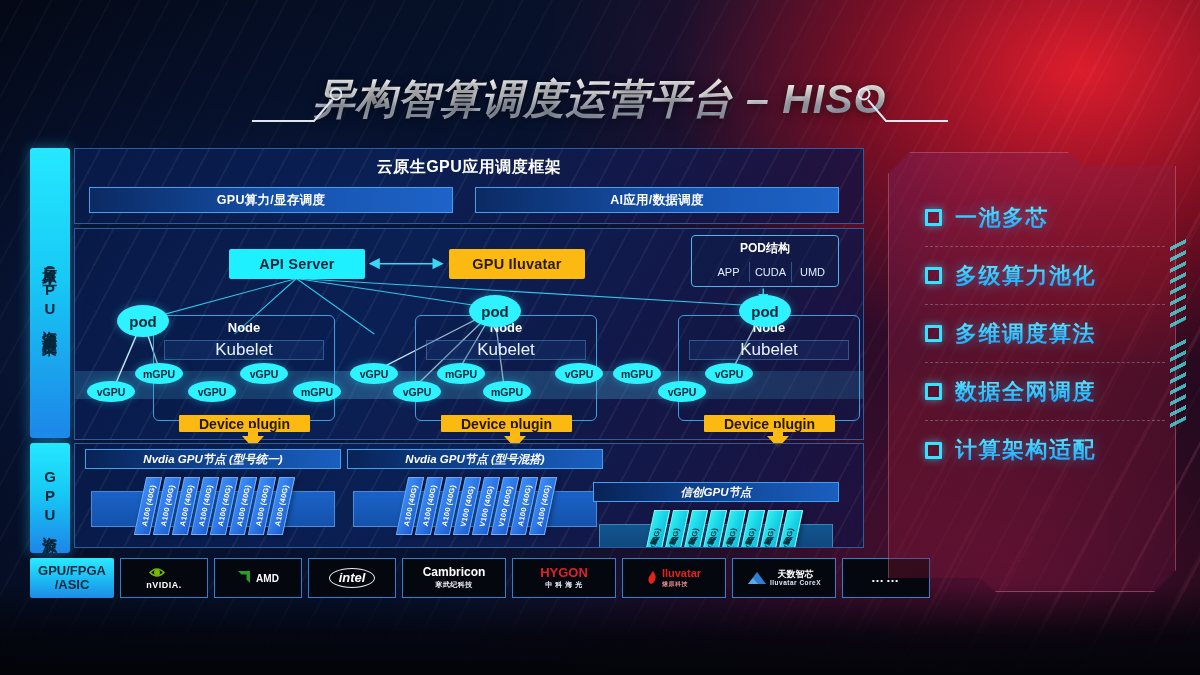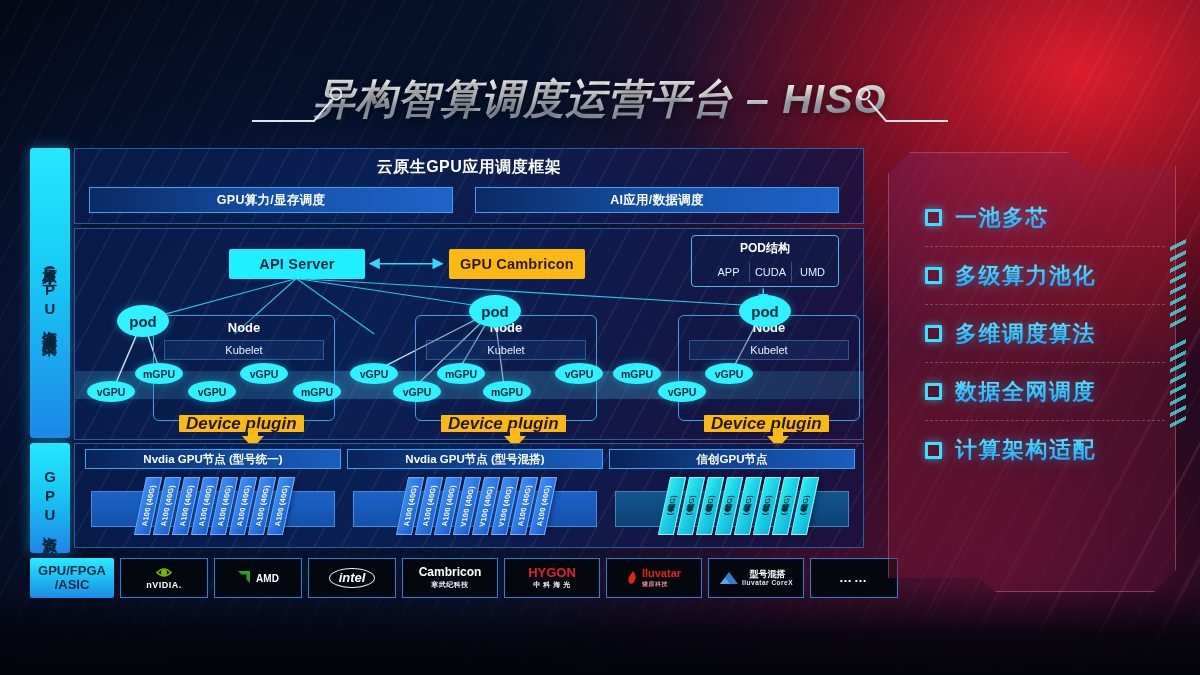--- a/index.html
+++ b/index.html
@@ -126,29 +126,28 @@
   #node-3 { left: 565px; }
   .node-label {
     position: absolute; top: 4px; left: 0; width: 100%; text-align: center;
     font-size: 13px; font-weight: bold; color: #ffffff;
   }
   .kubelet-bar {
     position: absolute; top: 24px; left: 10px; right: 10px; height: 20px;
     border: 1px solid rgba(90,150,210,.45);
     background: rgba(30,70,140,.25);
     display: flex; align-items: center; justify-content: center;
-    font-size: 11px; color: #e6f2ff;
+    font-size: 17px; color: #e6f2ff;
   }
   .device-plugin {
-    position: absolute; height: 17px; padding: 0 7px;
+    position: absolute; height: 17px; padding: 0 20px;
     background: #fcb911; color: #241800;
-    font-size: 17px; font-weight: bold;
+    font-size: 14px; font-weight: bold;
     display: flex; align-items: center; justify-content: center;
     border-radius: 1px;
-    font-style: italic;
   }
   #dp-1 { left: 104px; top: 186px; }
   #dp-2 { left: 366px; top: 186px; }
   #dp-3 { left: 629px; top: 186px; }
 
   .gpu-strip {
     position: absolute; left: 0; width: 100%; top: 142px; height: 28px;
     background: linear-gradient(90deg, rgba(70,185,230,.22), rgba(90,200,240,.30) 50%, rgba(70,185,230,.22));
   }
 
@@ -180,24 +179,24 @@
   }
   .pod-cell {
     flex: 1; display: flex; align-items: center; justify-content: center;
     font-size: 11px; color: #dceeff;
     border-right: 1px solid rgba(90,160,220,.45);
   }
   .pod-cell:last-child { border-right: none; }
 
   
   #panel-gpu { top: 443px; height: 105px; }
-  .gpu-cluster { position: absolute; top: 5px; height: 95px; }
+  .gpu-cluster { position: absolute; top: 5px; height: 95px; font-style: italic; }
   #cluster-1 { left: 10px; width: 256px; }
   #cluster-2 { left: 272px; width: 256px; }
-  #cluster-3 { left: 534px; width: 246px; }
+  #cluster-3 { left: 518px; width: 246px; margin-top: 33px; }
 
   .cluster-title {
     position: absolute; top: 0; left: 0; width: 100%; height: 20px;
     border: 1px solid #3fa2f0;
     background: linear-gradient(90deg, #082356 0%, #124b9e 60%, #1a5fbe 100%);
     display: flex; align-items: center; justify-content: center;
     font-size: 11.5px; font-weight: bold; color: #fff;
   }
   .cluster-body {
     position: absolute; top: 28px; left: 0; width: 100%; height: 62px;
@@ -240,21 +239,21 @@
     background: linear-gradient(180deg, #2ceaff 0%, #1bb9f2 55%, #1f8ae6 100%);
     display: flex; flex-direction: column; align-items: center; justify-content: center;
     font-size: 13px; font-weight: bold; color: #062a3d; line-height: 1.05;
   }
   .logo-cell {
     width: 88px; border: 1px solid #2f7fd0;
     background: #05070e;
     display: flex; align-items: center; justify-content: center;
     position: relative; overflow: hidden;
   }
-  .logo-cell.wide { width: 96px; }
+  .logo-cell.wide { width: 104px; }
   .logo-txt { font-size: 12px; font-weight: bold; color: #fff; line-height: 1.1; text-align: center; }
   .logo-sub { font-size: 7px; font-weight: bold; letter-spacing: .5px; }
 
   
   #feature-panel {
     position: absolute; left: 888px; top: 152px; width: 288px; height: 440px;
     background: linear-gradient(150deg, rgba(120,40,120,.30) 0%, rgba(150,25,45,.40) 45%, rgba(95,18,60,.35) 100%);
     border: 1px solid rgba(255,170,190,.30);
     -webkit-clip-path: polygon(22px 0, 180px 0, 196px 14px, 288px 14px, 288px 418px, 266px 440px, 108px 440px, 92px 426px, 0 426px, 0 22px);
             clip-path: polygon(22px 0, 180px 0, 196px 14px, 288px 14px, 288px 418px, 266px 440px, 108px 440px, 92px 426px, 0 426px, 0 22px);
@@ -357,21 +356,21 @@
       <line x1="420" y1="82" x2="340" y2="160" stroke="#bfe9f6" stroke-width="1.3"></line>
       <line x1="420" y1="82" x2="386" y2="140" stroke="#bfe9f6" stroke-width="1.3"></line>
       <line x1="420" y1="82" x2="430" y2="158" stroke="#bfe9f6" stroke-width="1.3"></line>
 
       <line x1="690" y1="82" x2="658" y2="144" stroke="#bfe9f6" stroke-width="1.4"></line>
 
       <line x1="690" y1="60" x2="690" y2="74" stroke="#35d8f5" stroke-width="1.4" marker-end="url(#arr)"></line>
     </svg>
 
     <div class="box-api">API Server</div>
-    <div class="box-sched">GPU Cambricon</div>
+    <div class="box-sched">GPU Iluvatar</div>
 
     <div class="pod-struct">
       <div class="pod-struct-title">POD结构</div>
       <div class="pod-struct-cells">
         <div class="pod-cell">APP</div>
         <div class="pod-cell">CUDA</div>
         <div class="pod-cell">UMD</div>
       </div>
     </div>
 
@@ -521,21 +520,21 @@
     </div>
   </div>
 
   <div id="logo-row">
     <div class="logo-tab">
       <div>GPU/FPGA</div>
       <div>/ASIC</div>
     </div>
 
     <div class="logo-cell">
-      <div style="display:flex;flex-direction:column;align-items:center;gap:1px;">
+      <div style="display:flex;flex-direction:column;align-items:flex-start;gap:1px;">
         <svg width="22" height="15" viewBox="0 0 22 15">
           <path d="M4 7.5 Q11 0.5 18 7.5 Q11 14.5 4 7.5 Z" fill="none" stroke="#76b900" stroke-width="1.6"></path>
           <circle cx="11" cy="7.5" r="3" fill="#76b900"></circle>
         </svg>
         <div class="logo-txt" style="font-size:9px;letter-spacing:.5px;">nVIDIA.</div>
       </div>
     </div>
 
     <div class="logo-cell">
       <div style="display:flex;flex-direction:row;align-items:center;gap:1px;">
@@ -579,21 +578,21 @@
       </div>
     </div>
 
     <div class="logo-cell wide">
       <div style="display:flex;align-items:center;gap:3px;">
         <svg width="20" height="16" viewBox="0 0 20 16">
           <path d="M1 14 L10 2 L19 14 Z" fill="#2f7fd0"></path>
           <path d="M1 14 L6 8 L11 14 Z" fill="#5aa9e8"></path>
         </svg>
         <div style="text-align:left;">
-          <div class="logo-txt" style="font-size:9px;">型号混搭</div>
+          <div class="logo-txt" style="font-size:9px;">天数智芯</div>
           <div class="logo-sub" style="color:#dfe8f4;font-size:6.5px;">Iluvatar CoreX</div>
         </div>
       </div>
     </div>
 
     <div class="logo-cell">
       <div class="logo-txt" style="font-size:13px;letter-spacing:2px;">……</div>
     </div>
   </div>
 

